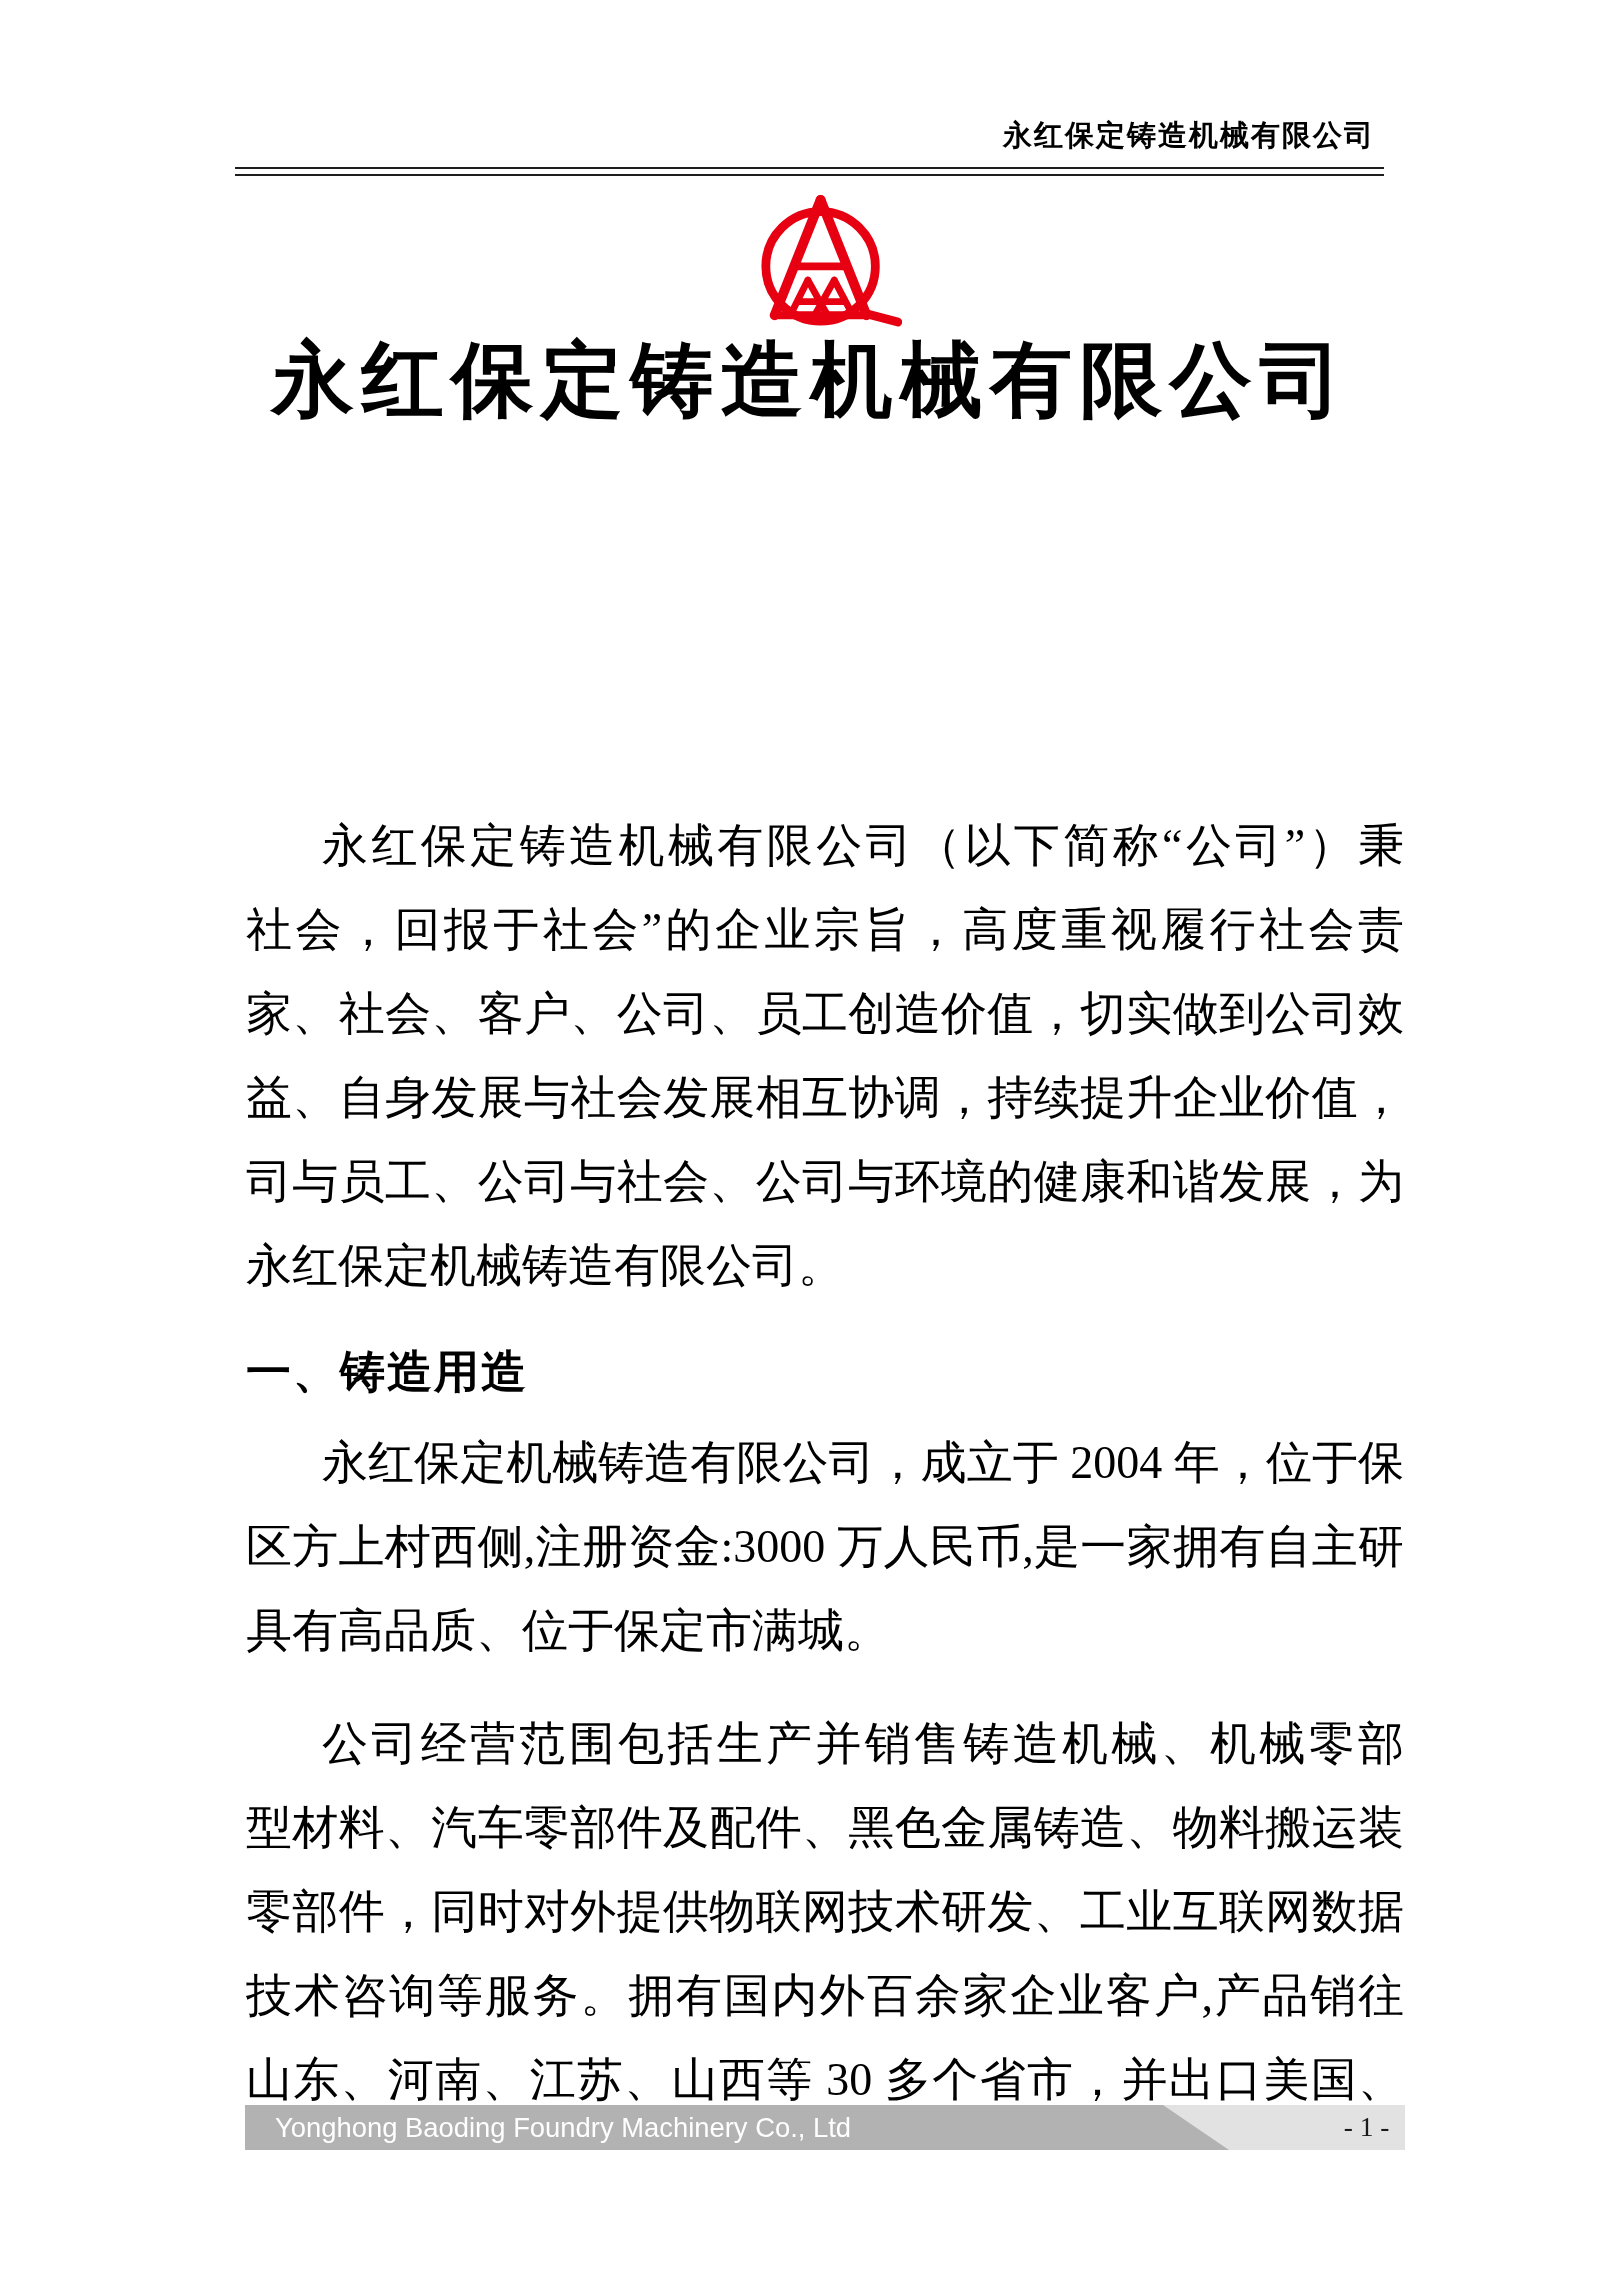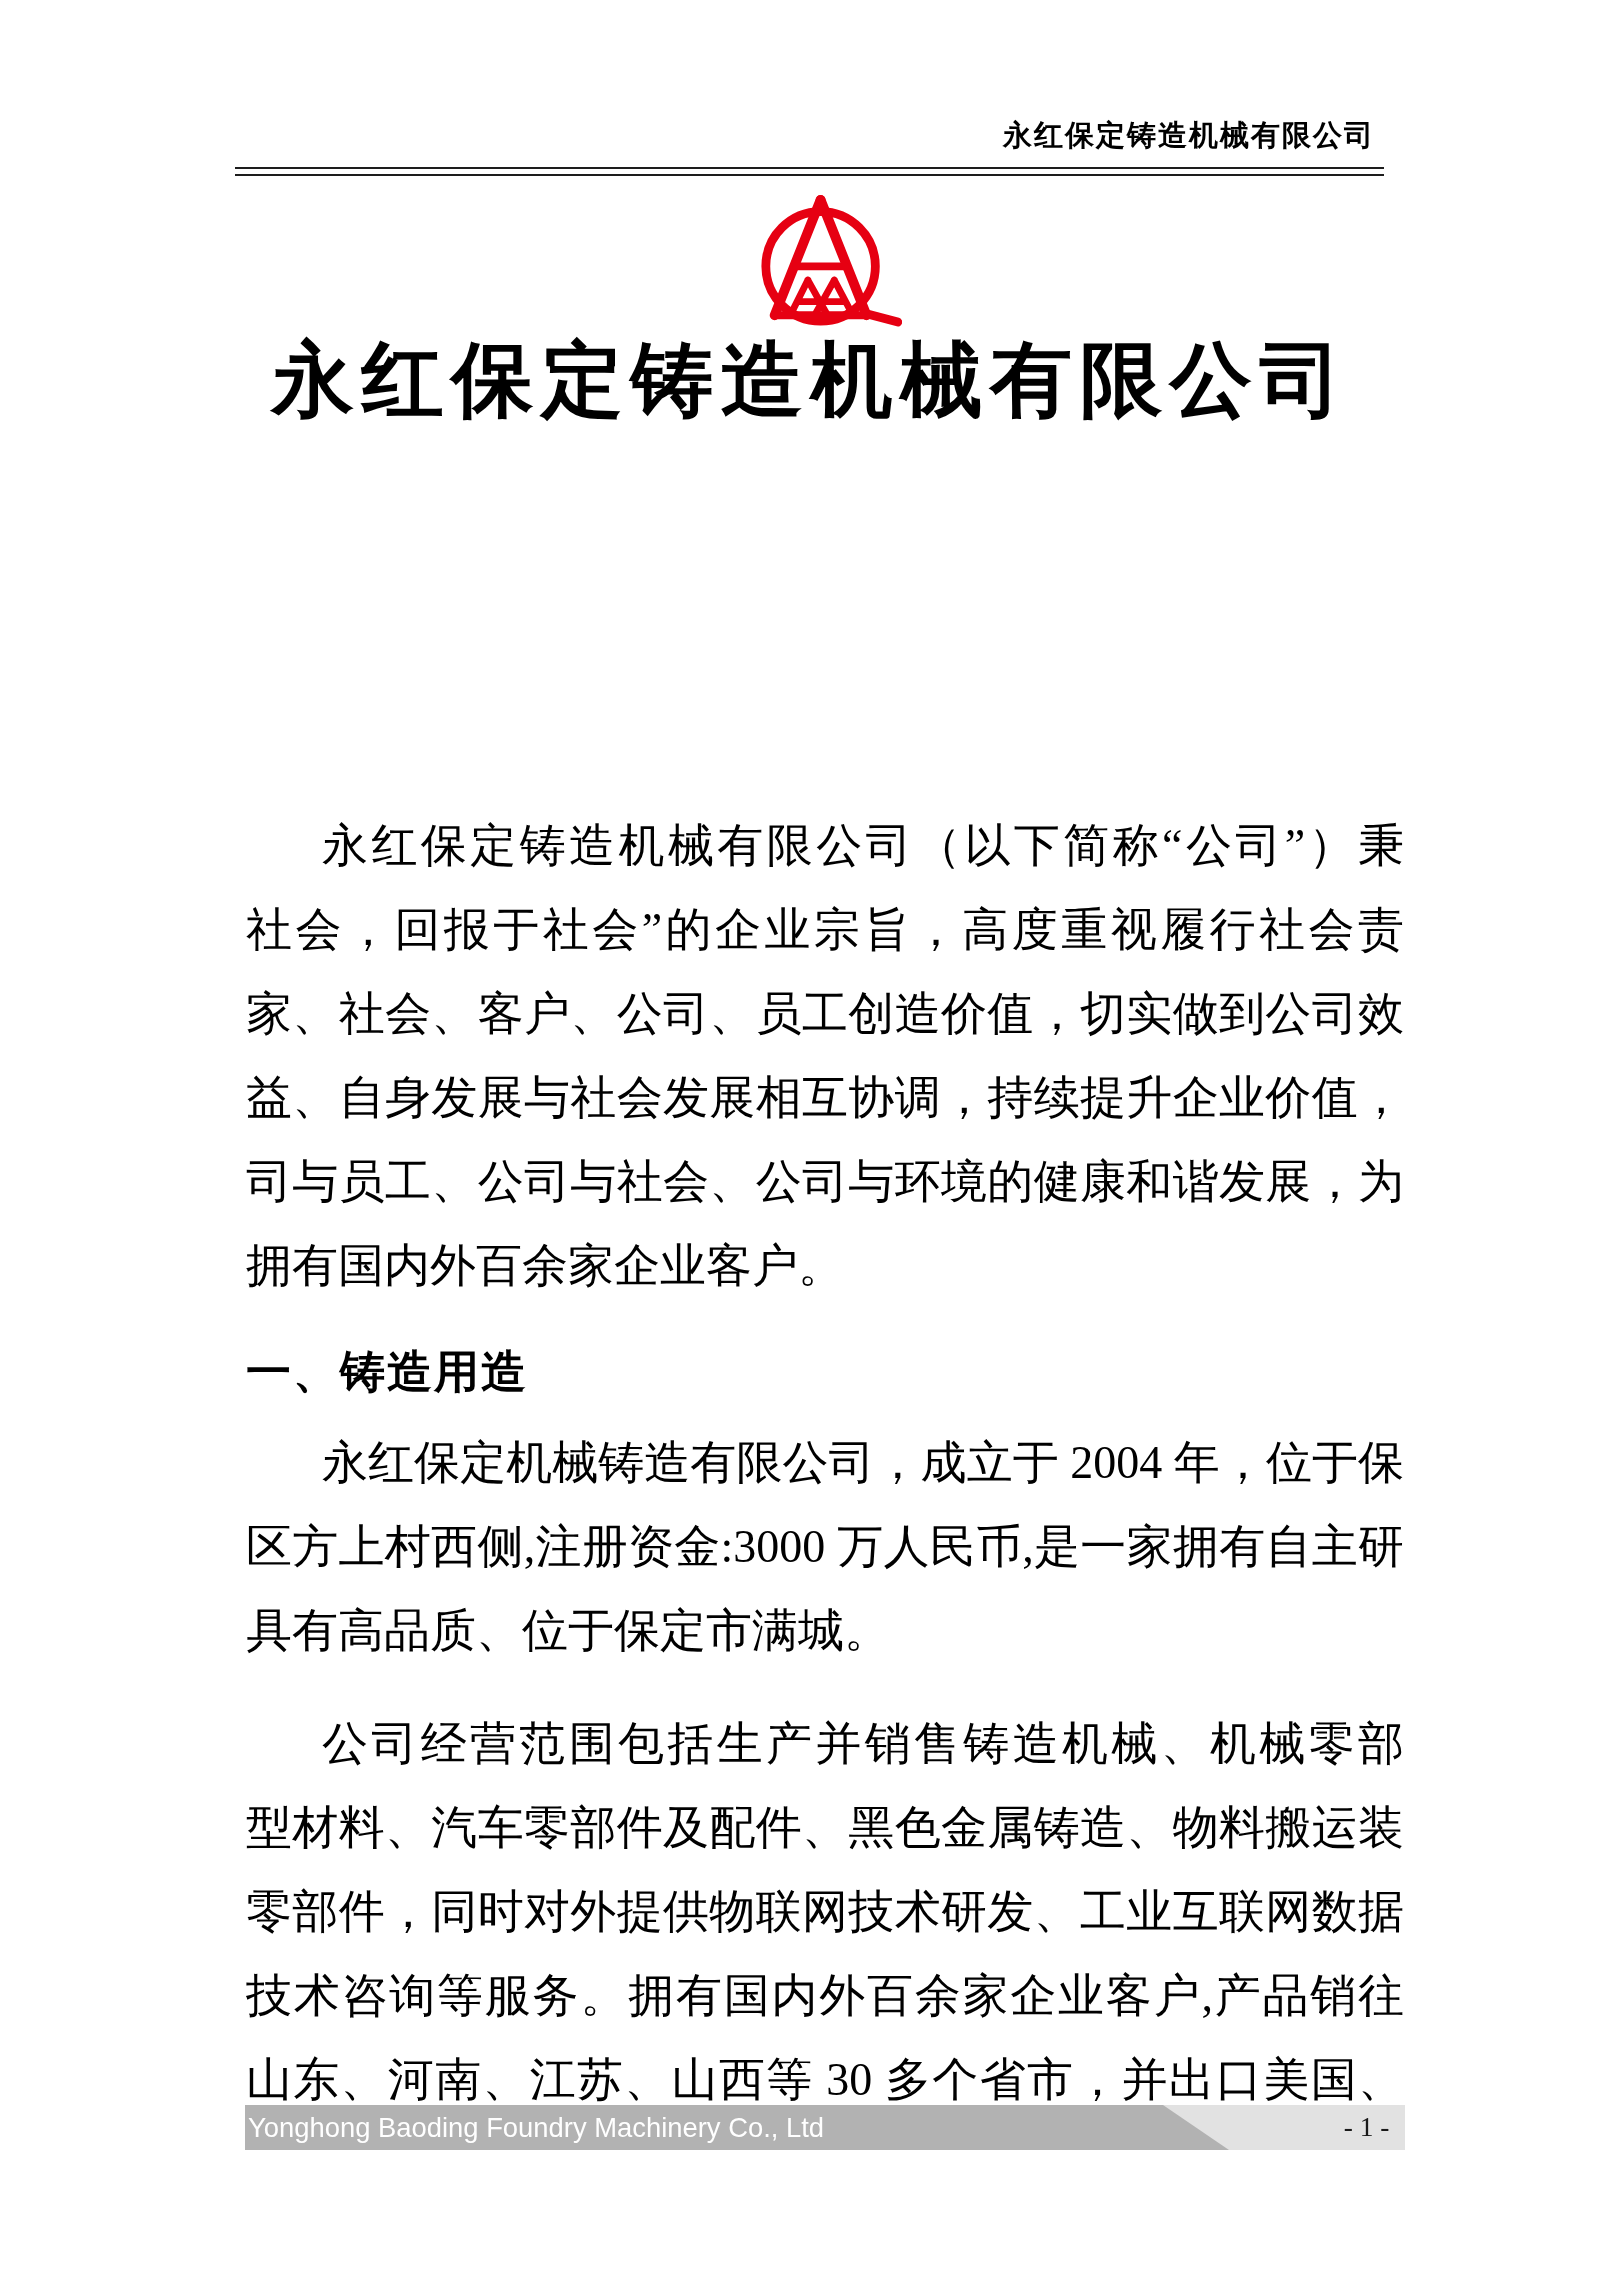--- a/index.html
+++ b/index.html
@@ -50,21 +50,21 @@
   .footer {
     position:absolute; left:245px; top:2105px; width:1160px; height:45px;
     background:#e2e2e2;
   }
   .footer-dark {
     position:absolute; left:0; top:0; width:100%; height:100%;
     background:#b2b2b2;
     clip-path:polygon(0 0, 918px 0, 984px 45px, 0 45px);
   }
   .footer-company {
-    position:absolute; left:3px; top:0; height:45px; line-height:45px;
+    position:absolute; left:30px; top:0; height:45px; line-height:45px;
     font-family:"Liberation Sans", sans-serif; font-size:27.4px; color:#ffffff;text-align:right;
   }
   .footer-page {
     position:absolute; right:15.7px; top:0; height:45px; line-height:45px;
     font-family:"Liberation Serif", serif; font-size:27.4px; color:#1a1a1a;
   }
 </style>
 </head>
 <body>
 
@@ -89,21 +89,21 @@
   <div class="title1">永红保定铸造机械有限公司</div>
 
   <div class="content">
 
     <div class="para1">
       <div class="line start">永红保定铸造机械有限公司（以下简称“公司”）秉持“取之于</div>
       <div class="line">社会，回报于社会”的企业宗旨，高度重视履行社会责任，坚持为国</div>
       <div class="line">家、社会、客户、公司、员工创造价值，切实做到公司效益与社会效</div>
       <div class="line">益、自身发展与社会发展相互协调，持续提升企业价值，努力实现公</div>
       <div class="line">司与员工、公司与社会、公司与环境的健康和谐发展，为推动企业发</div>
-      <div class="line end">拥有国内外百余家企业客户。</div>
+      <div class="line end">永红保定机械铸造有限公司。</div>
     </div>
 
     <div class="sec-heading">一、铸造用造</div>
 
     <div class="para2">
       <div class="line start">永红保定机械铸造有限公司，成立于 2004 年，位于保定市满城</div>
       <div class="line">区方上村西侧,注册资金:3000 万人民币,是一家拥有自主研发能力、</div>
       <div class="line end">具有高品质、位于保定市满城。</div>
     </div>
 

